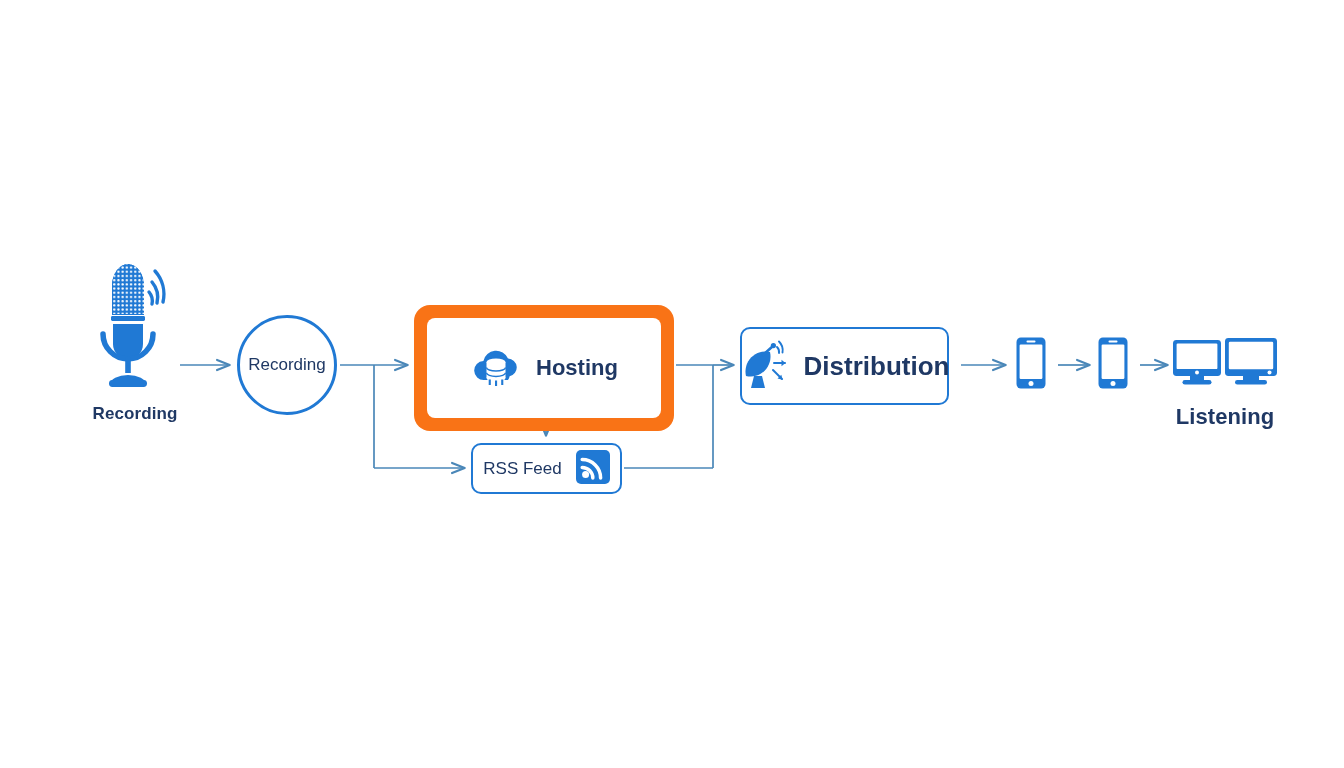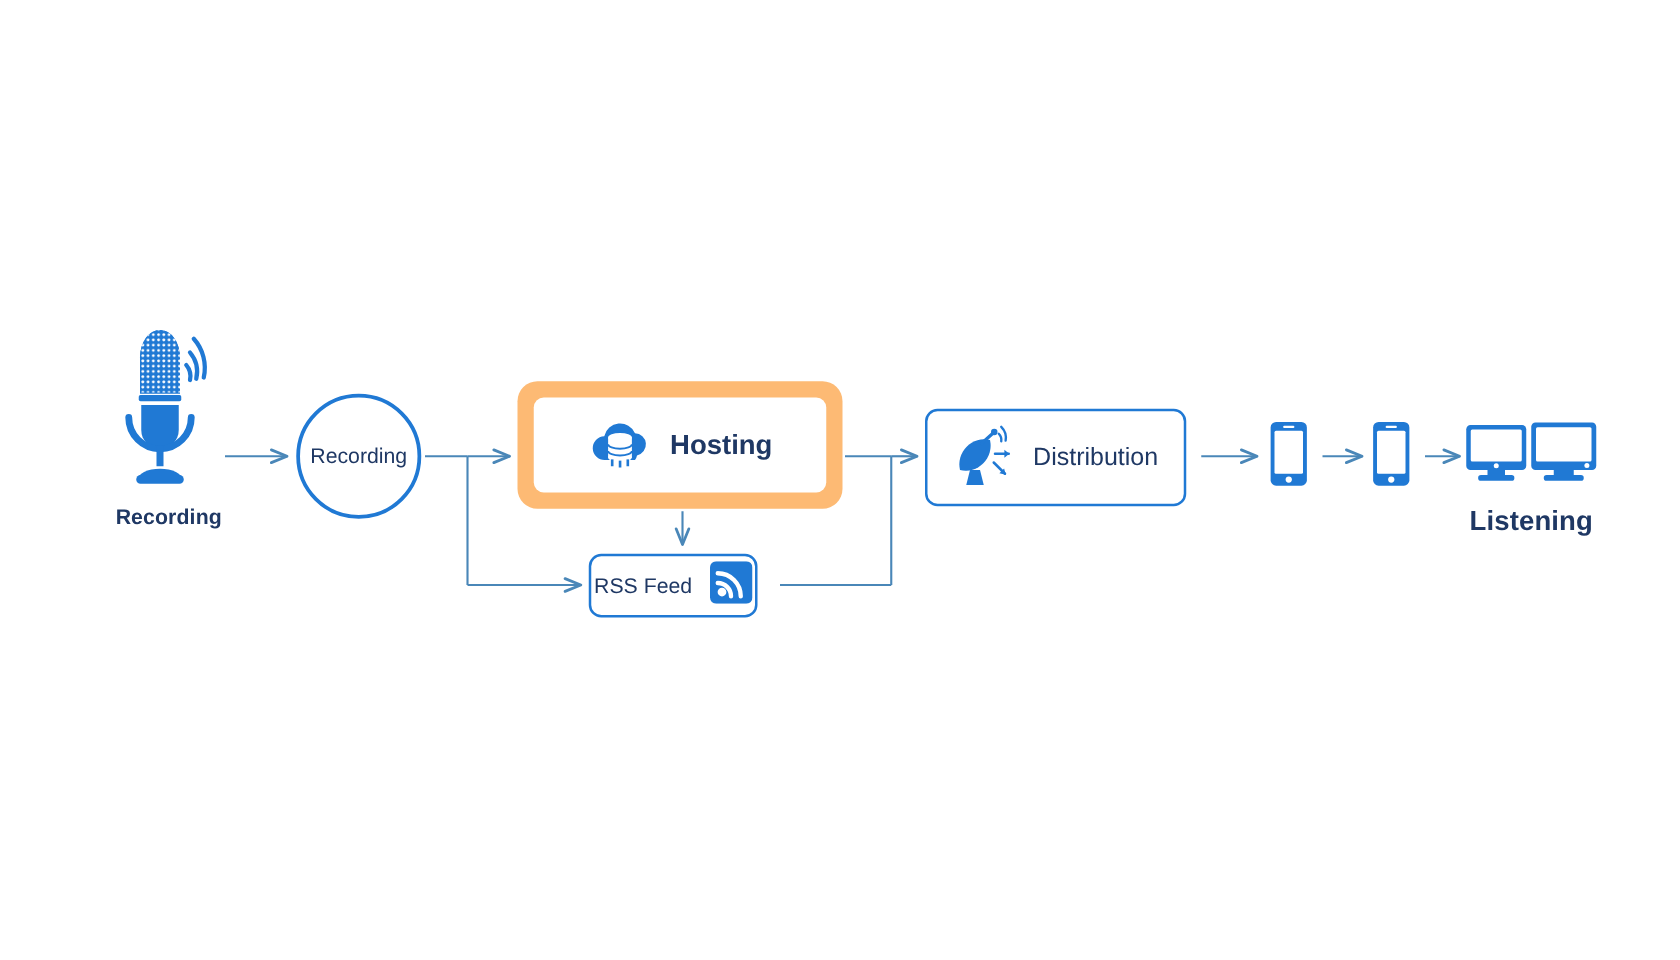--- a/index.html
+++ b/index.html
@@ -56,22 +56,22 @@
     justify-content: center;
   }
   #recording-circle .circle-label {
     font-size: 17px;
     color: #1f3864;
     white-space: nowrap;
   }
 
   
   #hosting-box {
-    left: 414px; top: 305px; width: 260px; height: 102px;
-    background: #fdba74;
+    left: 414px; top: 305px; width: 260px; height: 126px;
+    background: #f97316;
     border-radius: 16px;
     padding: 13px 13px;
   }
   #hosting-inner {
     width: 100%; height: 100%;
     background: #ffffff;
     border-radius: 8px;
     display: flex;
     align-items: center;
     justify-content: center;
@@ -79,21 +79,21 @@
     box-sizing: border-box;
   }
   #hosting-inner .node-label {
     font-size: 22px;
     font-weight: bold;
     color: #1f3864;
   }
 
   
   #rss-box {
-    left: 471px; top: 443px; width: 135px; height: 51px;
+    left: 471px; top: 443px; width: 151px; height: 51px;
     background: #ffffff;
     border: 2.5px solid #2079d4;
     border-radius: 10px;
     display: flex;
     align-items: center;
     justify-content: center;
     gap: 14px;
   }
   #rss-box .node-label {
     font-size: 17px;
@@ -105,22 +105,22 @@
     left: 740px; top: 327px; width: 209px; height: 78px;
     background: #ffffff;
     border: 2.5px solid #2079d4;
     border-radius: 10px;
     display: flex;
     align-items: center;
     justify-content: center;
     gap: 8px;
   }
   #distribution-box .node-label {
-    font-size: 20px;
-    font-weight: normal;
+    font-size: 26px;
+    font-weight: bold;
     color: #1f3864;
   }
 
   
   #phone-1 { left: 1016px; top: 337px; width: 30px; height: 52px; }
   #phone-2 { left: 1098px; top: 337px; width: 30px; height: 52px; }
   #monitors { left: 1172px; top: 337px; width: 106px; height: 52px; }
   #listening-caption {
     left: 1150px; top: 404px; width: 150px;
     text-align: center;

